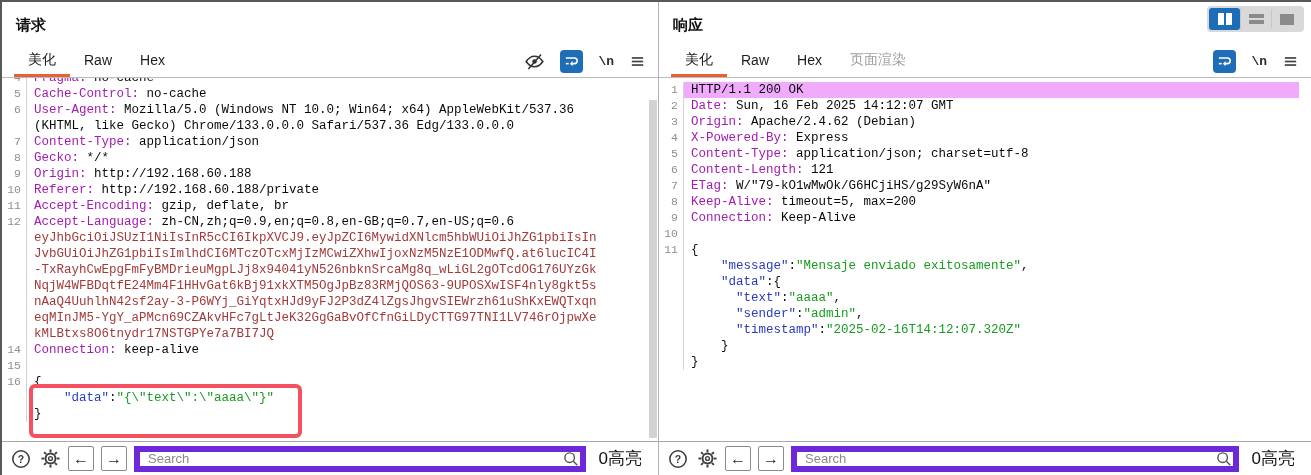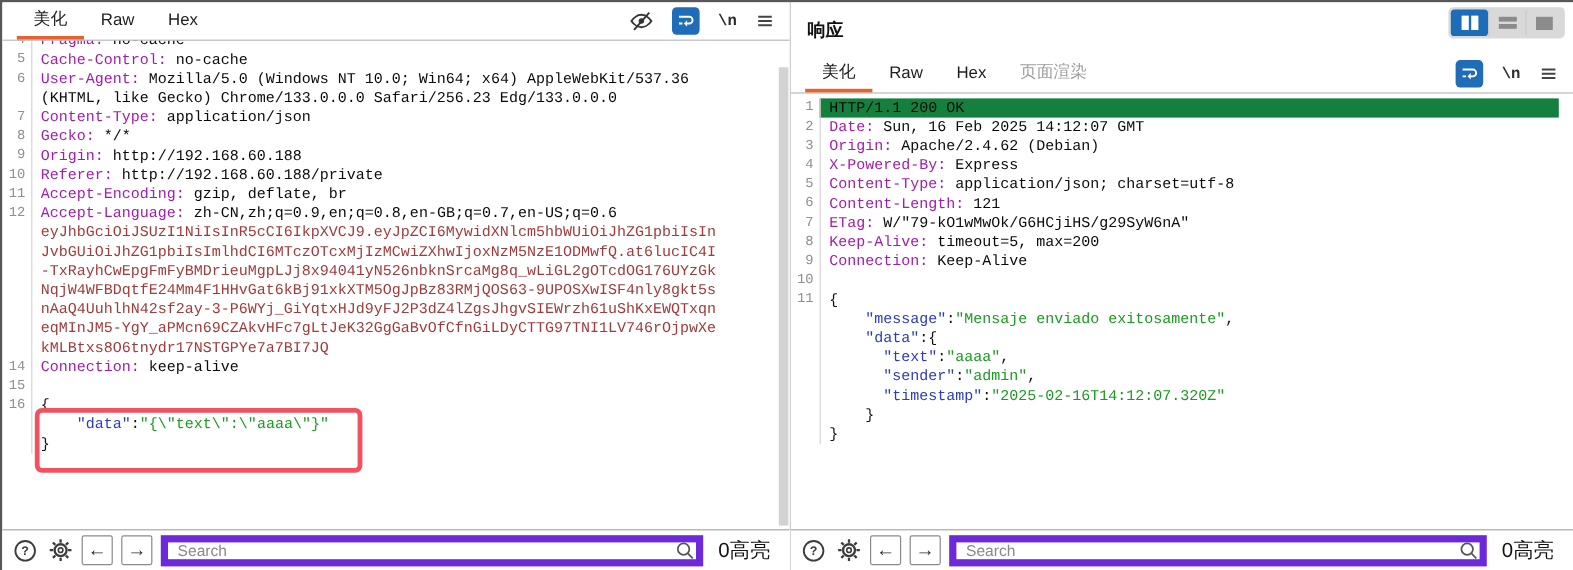--- a/index.html
+++ b/index.html
@@ -35,21 +35,21 @@
   .nl-glyph { font-family:"Liberation Mono",monospace; font-size:13px; font-weight:700; color:#2b2b2b; }
 
   
   .code-area { flex:1; position:relative; overflow:hidden; font-family:"Liberation Mono",monospace; font-size:12.5px; }
   .rows { position:absolute; left:0; right:0; }
   .panel.left  .rows { top:-8px; }
   .panel.right .rows { top:4px; }
   .row { display:flex; height:16px; line-height:16px; }
   .num { width:24px; flex:0 0 24px; text-align:right; padding-right:5px; color:#8f8f8f; font-size:11.5px; }
   .content { flex:1; border-left:1px solid #d4d4d4; padding-left:7px; white-space:pre; color:#000; }
-  .row.sel .content { background:#15803d; margin-right:12px; }
+  .row.sel .content { background:#f0abfc; margin-right:12px; }
   .c-k  { color:#a21caf;font-family:Liberation Mono, monospace; }
   .c-v  { color:#0a0a0a; }
   .c-t  { color:#a13b3b; }
   .c-jk { color:#2a3bbd; }
   .c-js { color:#189c20; }
   .c-p  { color:#111; }
 
   .hl-box { position:absolute; left:27px; top:306px; width:273px; height:54px; border:4px solid #f3515f; border-radius:6px; pointer-events:none; }
 
   .vscroll { position:absolute; right:1px; top:22px; bottom:3px; width:8px; background:#d2d2d2; border-radius:1px; }
@@ -63,20 +63,23 @@
   .search-wrap input::placeholder { color:#8a8a8a; }
   .search-mag { position:absolute; right:6px; top:4px; }
   .hl-count { font-size:17px; color:#111; margin:0 8px 0 6px; white-space:nowrap; }
 </style>
 </head>
 <body>
 
 <div class="window">
 
   <div class="panel left">
+    <div class="panel-header">
+      <div class="panel-title">请求</div>
+    </div>
 
     <div class="tabbar">
       <div class="tab sel">美化</div>
       <div class="tab">Raw</div>
       <div class="tab">Hex</div>
       <div class="tab-icons">
         <span class="icon-btn">
           <svg width="21" height="21" viewBox="0 0 24 24">
               <path d="M2.5 12s4-6 9.5-6 9.5 6 9.5 6-4 6-9.5 6S2.5 12 2.5 12z" fill="none" stroke="#333" stroke-width="1.8"></path>
               <circle cx="12" cy="12" r="2.6" fill="#333"></circle>
@@ -112,21 +115,21 @@
           <div class="row">
             <span class="num">5</span>
             <span class="content"><span class="c-k">Cache-Control:</span><span class="c-v"> no-cache</span></span>
           </div>
           <div class="row">
             <span class="num">6</span>
             <span class="content"><span class="c-k">User-Agent:</span><span class="c-v"> Mozilla/5.0 (Windows NT 10.0; Win64; x64) AppleWebKit/537.36</span></span>
           </div>
           <div class="row">
             <span class="num"></span>
-            <span class="content"><span class="c-v">(KHTML, like Gecko) Chrome/133.0.0.0 Safari/256.23 Edg/133.0.0.0</span></span>
+            <span class="content"><span class="c-v">(KHTML, like Gecko) Chrome/133.0.0.0 Safari/537.36 Edg/133.0.0.0</span></span>
           </div>
           <div class="row">
             <span class="num">7</span>
             <span class="content"><span class="c-k">Content-Type:</span><span class="c-v"> application/json</span></span>
           </div>
           <div class="row">
             <span class="num">8</span>
             <span class="content"><span class="c-k">Gecko:</span><span class="c-v"> */*</span></span>
           </div>
           <div class="row">

